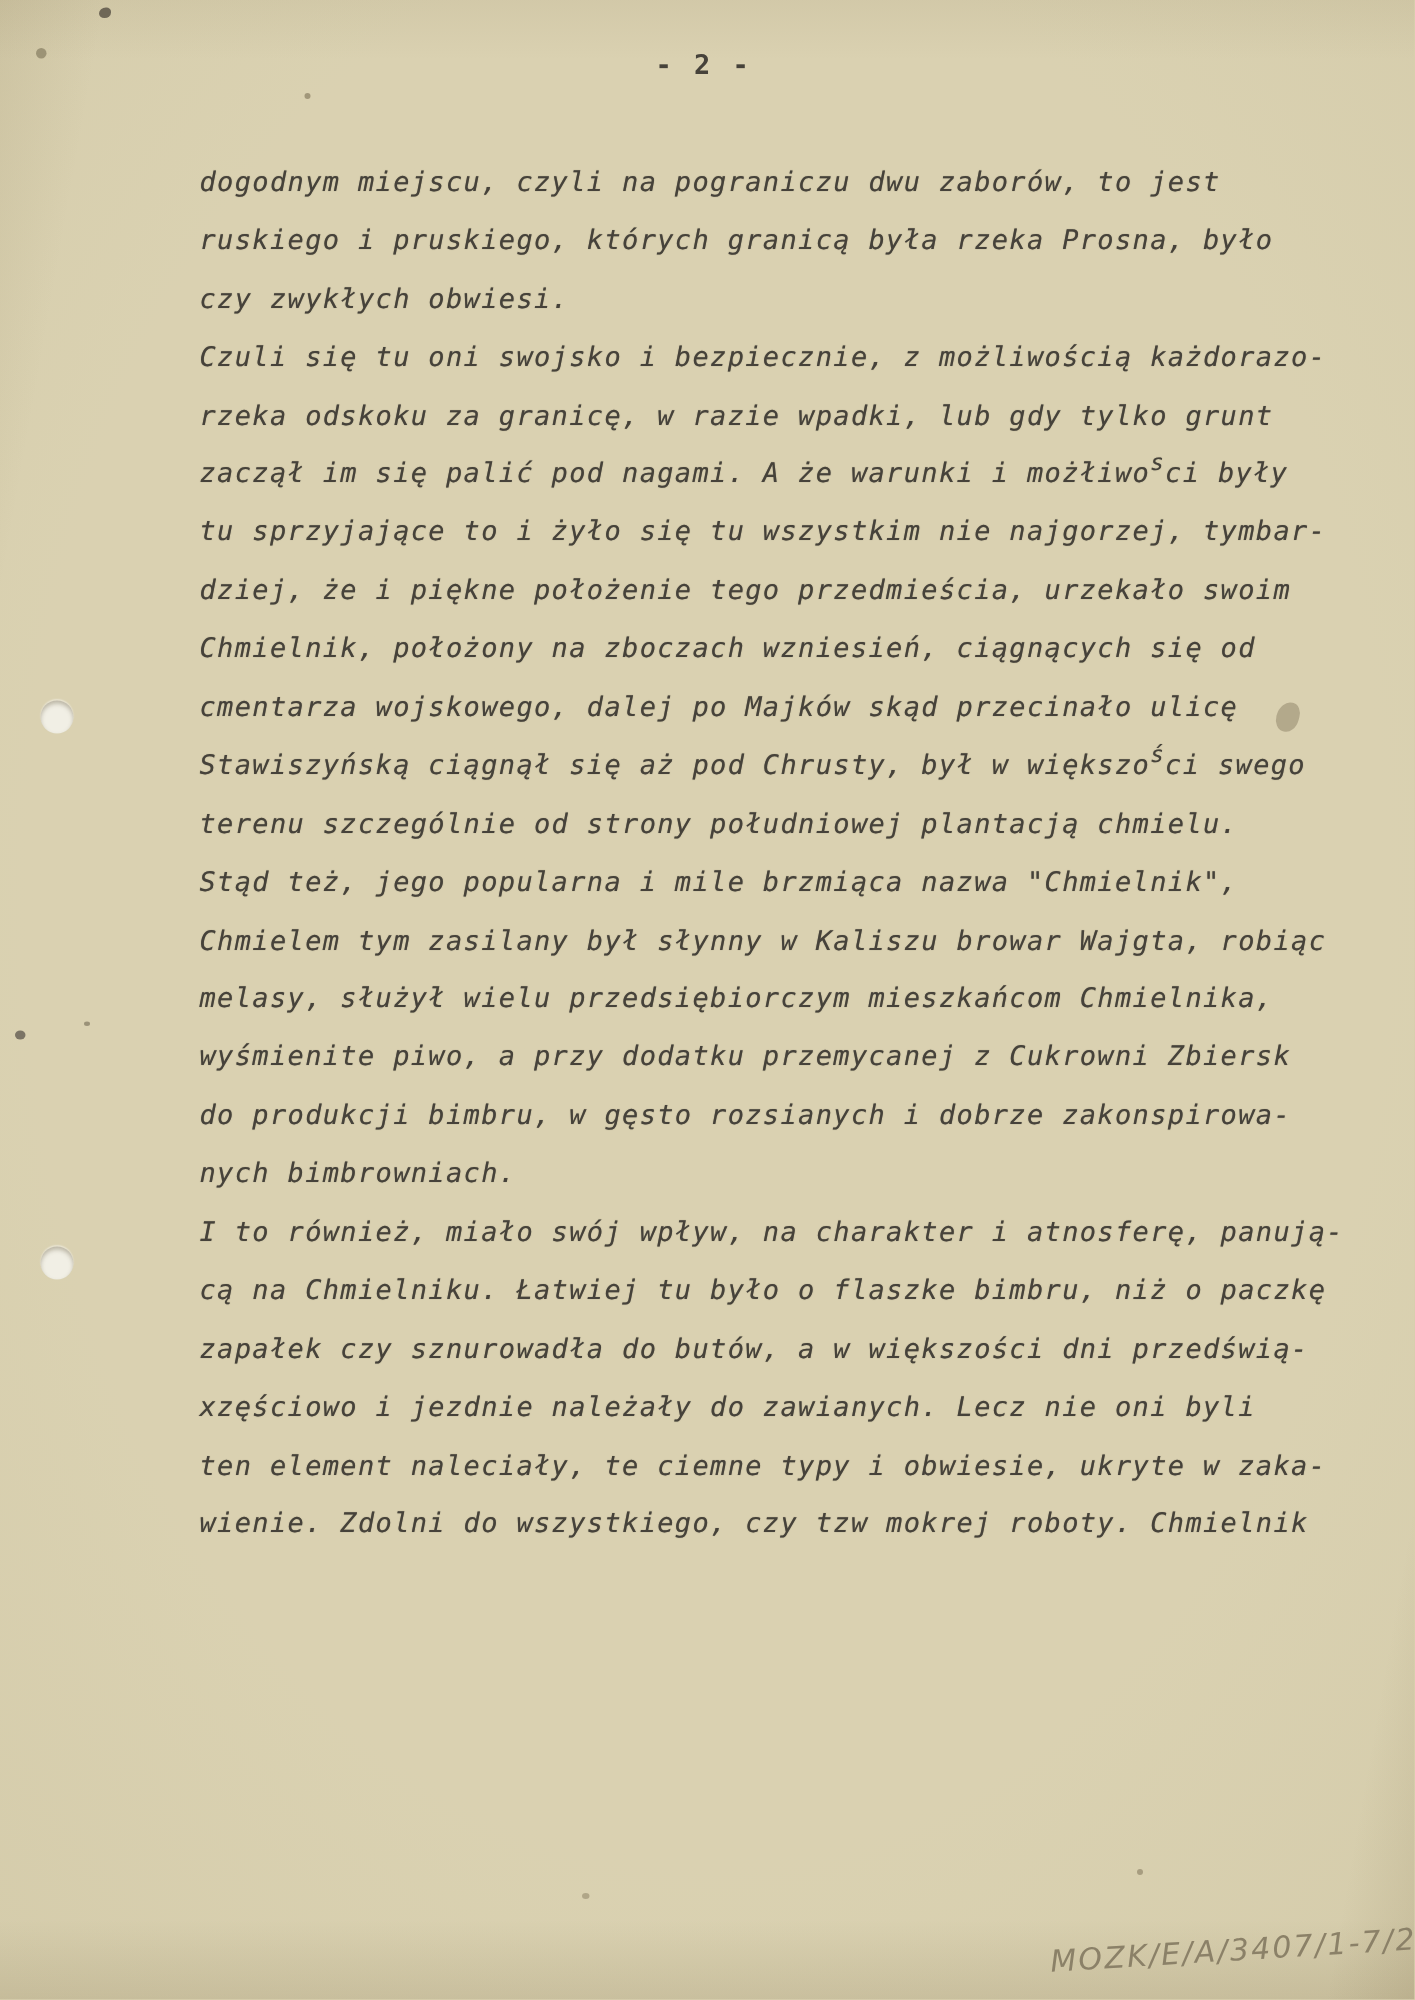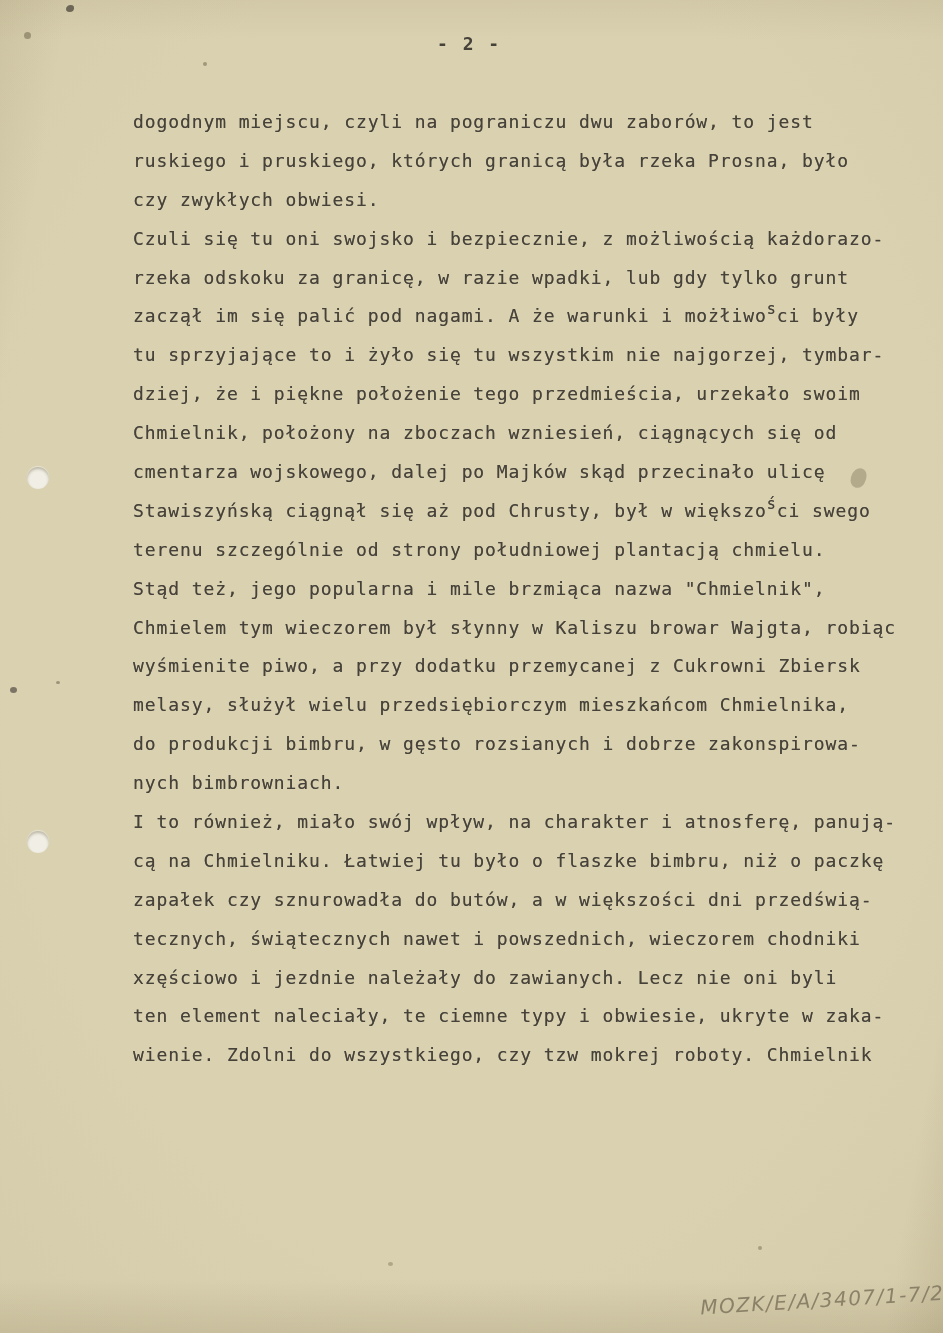--- a/index.html
+++ b/index.html
@@ -25,20 +25,21 @@
     color:var(--ink,#46423a);
   }
   .text-block{
     position:absolute;left:133px;top:103px;width:790px;
     color:var(--ink,#46423a);
     font-size:18px;letter-spacing:0.9px;
   }
   .line{
     height:38.9px;line-height:38.9px;white-space:pre;
     text-shadow:0 0 0.6px rgba(60,56,48,.55);
+    font-style:italic;
   }
   .line .sup{
     position:relative;top:-8px;font-size:15px;line-height:0;
   }
   .archive-ref{
     position:absolute;left:700px;top:1288px;
     font-family:"DejaVu Sans","Liberation Sans",sans-serif;
     font-style:italic;
     font-size:20px;letter-spacing:1.5px;
     color:var(--pencil,#8b8168);
@@ -88,27 +89,26 @@
     <div class="line">Czuli się tu oni swojsko i bezpiecznie, z możliwością każdorazo-</div>
     <div class="line">rzeka odskoku za granicę, w razie wpadki, lub gdy tylko grunt</div>
     <div class="line">zaczął im się palić pod nagami. A że warunki i możłiwo<span class="sup">s</span>ci były</div>
     <div class="line">tu sprzyjające to i żyło się tu wszystkim nie najgorzej, tymbar-</div>
     <div class="line">dziej, że i piękne położenie tego przedmieścia, urzekało swoim</div>
     <div class="line">Chmielnik, położony na zboczach wzniesień, ciągnących się od</div>
     <div class="line">cmentarza wojskowego, dalej po Majków skąd przecinało ulicę</div>
     <div class="line">Stawiszyńską ciągnął się aż pod Chrusty, był w większo<span class="sup">ś</span>ci swego</div>
     <div class="line">terenu szczególnie od strony południowej plantacją chmielu.</div>
     <div class="line">Stąd też, jego popularna i mile brzmiąca nazwa "Chmielnik",</div>
-    <div class="line">Chmielem tym wieczorem był słynny w Kaliszu browar Wajgta, robiąc</div>
+    <div class="line">Chmielem tym zasilany był słynny w Kaliszu browar Wajgta, robiąc</div>
+    <div class="line">melasy, służył wielu przedsiębiorczym mieszkańcom Chmielnika,</div>
     <div class="line">wyśmienite piwo, a przy dodatku przemycanej z Cukrowni Zbiersk</div>
-    <div class="line">melasy, służył wielu przedsiębiorczym mieszkańcom Chmielnika,</div>
     <div class="line">do produkcji bimbru, w gęsto rozsianych i dobrze zakonspirowa-</div>
     <div class="line">nych bimbrowniach.</div>
     <div class="line">I to również, miało swój wpływ, na charakter i atnosferę, panują-</div>
     <div class="line">cą na Chmielniku. Łatwiej tu było o flaszke bimbru, niż o paczkę</div>
     <div class="line">zapałek czy sznurowadła do butów, a w większości dni przedświą-</div>
-    <div class="line">tecznych, świątecznych nawet i powszednich, wieczorem chodniki</div>
     <div class="line">xzęściowo i jezdnie należały do zawianych. Lecz nie oni byli</div>
     <div class="line">ten element naleciały, te ciemne typy i obwiesie, ukryte w zaka-</div>
     <div class="line">wienie. Zdolni do wszystkiego, czy tzw mokrej roboty. Chmielnik</div>
   </div>
 
 <div class="archive-ref">MOZK/E/A/3407/1-7/2</div>
 
 </body></html>

